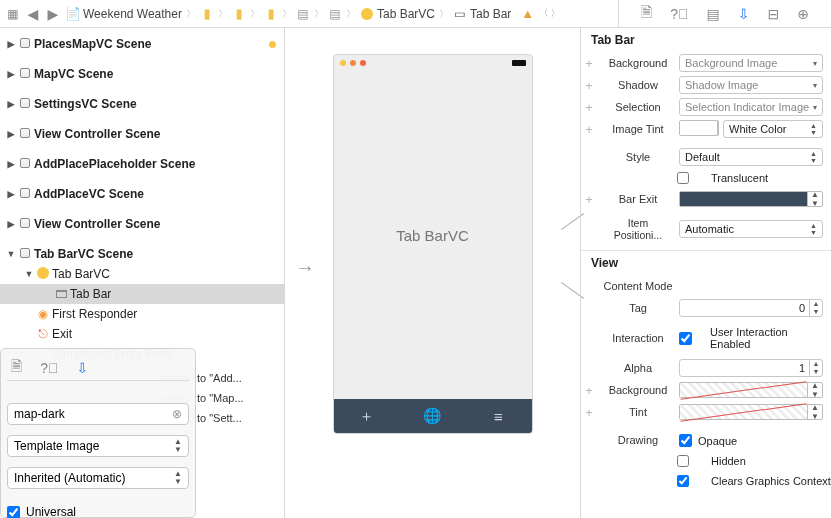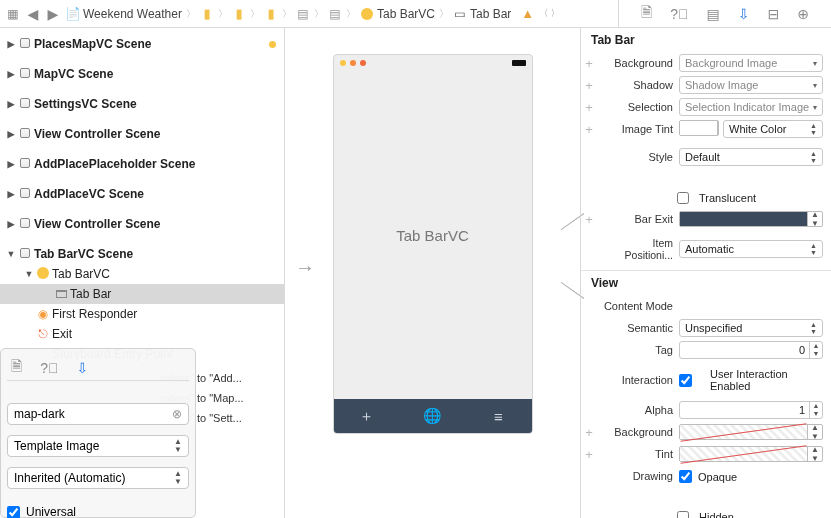--- a/index.html
+++ b/index.html
@@ -71,34 +71,34 @@
 .device .tabbar { height: 34px; background: #3c4a5d; display: flex; }
 .device .tabbar .tab { flex: 1; display: flex; align-items: center; justify-content: center; color: #d0d6de; font-size: 15px; }
 
 
 .inspector { width: 251px; border-left: 1px solid #d9d9d9; overflow-y: auto; font-size: 11px; color: #222; position: relative; }
 .insp-section { border-top: 1px solid #e3e3e3; }
 .insp-head { font-weight: 600; font-size: 12px; padding: 5px 10px; }
 .insp-row { display: flex; align-items: center; min-height: 22px; padding: 1px 8px 1px 0; gap: 6px; }
 .insp-row .plus { width: 16px; text-align: center; color: #b8b8b8; font-size: 13px; }
 .insp-row .noplus { width: 16px; }
-.insp-row .label { width: 70px; text-align: right; color: #333; }
+.insp-row .label { width: 70px; text-align: center; color: #333; }
 .insp-row .control { flex: 1; }
 .ctrl { height: 18px; border: 1px solid #c8c8c8; border-radius: 3px; background: #fff; display: flex; align-items: center; justify-content: space-between; padding: 0 5px; font-size: 11px; color: #888; }
 .ctrl.solid { color: #222; }
 .ctrl .updn { font-size: 7px; color: #555; line-height: 7px; }
 .ctrl .caret { font-size: 8px; color: #666; }
 .colorwell { height: 16px; border: 1px solid #bcbcbc; border-radius: 2px; display: flex; align-items: center; }
 .colorwell .sw { flex: 1; height: 100%; border-right: 1px solid #bcbcbc; }
 .colorwell .sw.navy { background: #3c4a5d; }
 .colorwell .sw.white { background: #fff; }
 .colorwell .sw.none { background: repeating-linear-gradient(45deg,#fff,#fff 3px,#eee 3px,#eee 6px); position: relative; }
 .colorwell .sw.none::after { content:""; position:absolute; left:0; right:0; top:50%; border-top:1px solid #e05050; transform: rotate(-8deg); }
 .colorwell .cap { width: 14px; text-align: center; font-size: 8px; color: #555; }
-.chkrow { display: flex; align-items: center; gap: 10px; height: 20px; padding-left: 96px; font-size: 11px; margin-top: 20px; }
+.chkrow { display: flex; align-items: center; gap: 22px; height: 20px; padding-left: 96px; font-size: 11px; }
 .chkrow input { width: 12px; height: 12px; }
 .numfield { height: 18px; border: 1px solid #c8c8c8; border-radius: 3px; background: #fff; display: flex; align-items: center; }
 .numfield .nval { flex: 1; text-align: right; padding-right: 4px; color: #222; }
 .numfield .stepper { width: 13px; height: 100%; border-left: 1px solid #c8c8c8; display: flex; flex-direction: column; }
 .numfield .stepper span { flex:1; font-size:7px; text-align:center; color:#555; line-height:8px; }
 .imgTintWrap { display:flex; gap:4px; }
 .imgTintWrap .colorwell { flex:0 0 40px; }
 .imgTintWrap .ctrl { flex:1; }
 
 
@@ -377,30 +377,20 @@
         </div>
 
     <div class="insp-section" style="margin-top:8px">
       <div class="insp-head">View</div>
 
       <div class="insp-row">
             <span class="noplus"></span>
             <span class="label">Content Mode</span>
           </div>
 
-      <div class="insp-row">
-            <span class="noplus"></span>
-            <span class="label">Semantic</span>
-        <div class="control">
-              <div class="ctrl solid">
-                <span>Unspecified</span>
-                <span class="updn">▲<br>▼</span>
-              </div>
-            </div>
-          </div>
 
       <div class="insp-row">
             <span class="noplus"></span>
             <span class="label">Tag</span>
         <div class="control">
               <div class="numfield">
                 <div class="nval">0</div>
                 <div class="stepper">
                   <span>▲</span>
                   <span>▼</span>
@@ -447,21 +437,21 @@
             <span class="plus">+</span>
             <span class="label">Tint</span>
         <div class="control">
               <div class="colorwell">
                 <div class="sw none"></div>
                 <div class="cap">▲<br>▼</div>
               </div>
             </div>
           </div>
 
-      <div class="insp-row" style="">
+      <div class="insp-row" style="margin-top:6px">
             <span class="noplus"></span>
             <span class="label">Drawing</span>
         <div class="control" style="display:flex;align-items:flex-end;gap:6px">
               <input type="checkbox" checked="" style="">
               <span>Opaque</span>
             </div>
           </div>
       <div class="chkrow">
             <input type="checkbox" style="">
             <span>Hidden</span>

